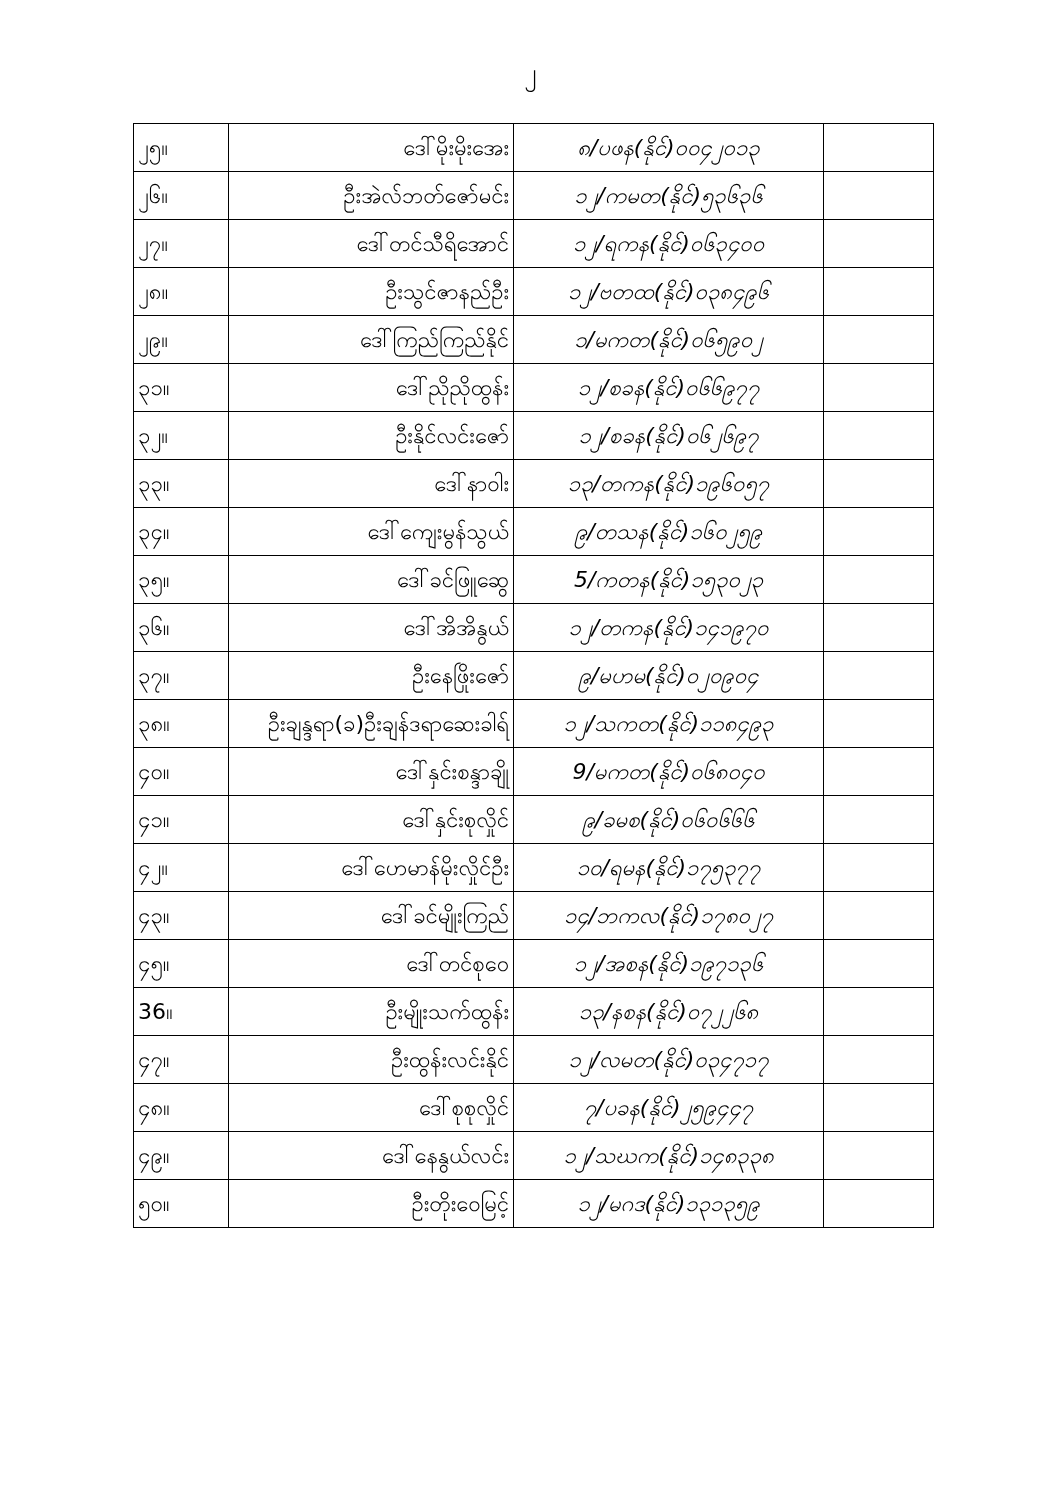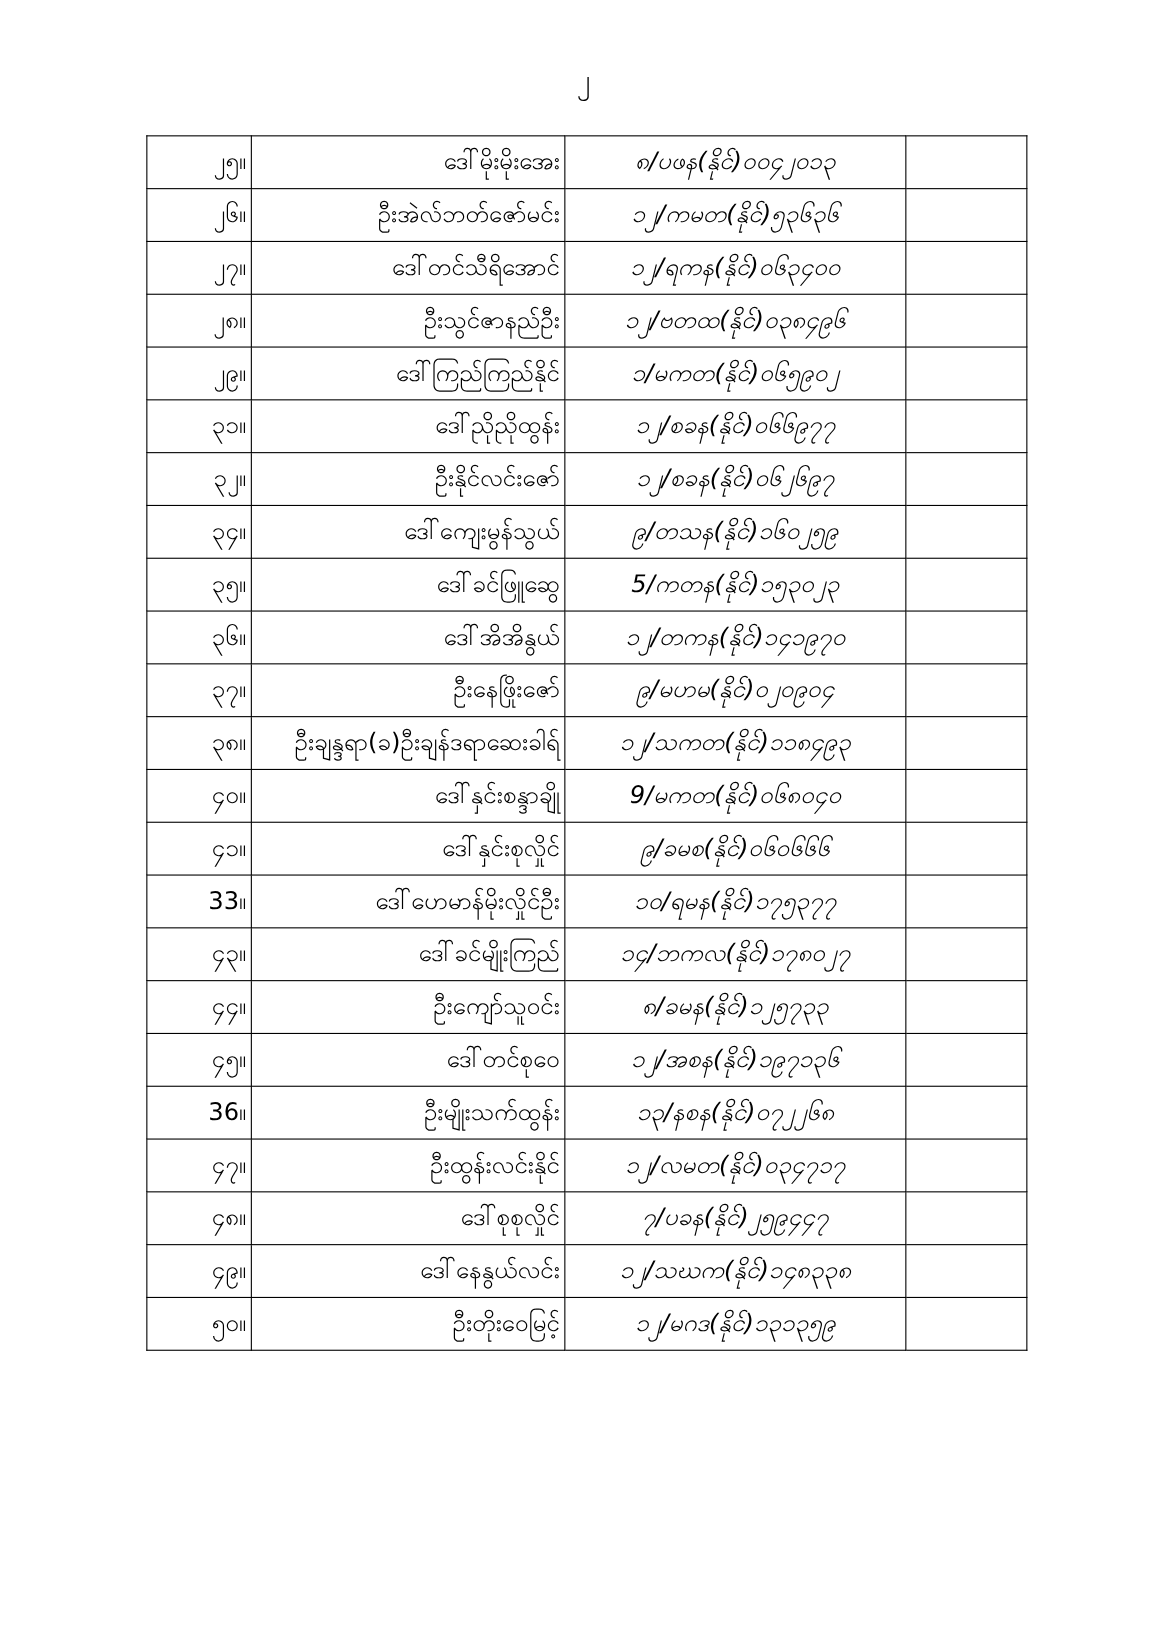--- a/index.html
+++ b/index.html
@@ -50,21 +50,21 @@
     line-height: 1.25;
     overflow: hidden;
     white-space: nowrap;
   }
   col.c-no    { width: 95px; }
   col.c-name  { width: 285px; }
   col.c-nrc   { width: 310px; }
   col.c-blank { width: 110px; }
 
   td.no {
-    text-align: right;
+    text-align: left;
   }
   td.name {
     text-align: right;
   }
   td.nrc {
     text-align: center;
     font-style: italic;
   }
   td.blank {
     text-align: center;
@@ -129,20 +129,26 @@
             <td class="nrc">၁၂/စခန(နိုင်)၀၆၆၉၇၇</td>
             <td class="blank"></td>
           </tr>
           <tr>
             <td class="no">၃၂။</td>
             <td class="name"><span class="shrink">ဦးနိုင်လင်းဇော်</span></td>
             <td class="nrc">၁၂/စခန(နိုင်)၀၆၂၆၉၇</td>
             <td class="blank"></td>
           </tr>
           <tr>
+            <td class="no">၃၃။</td>
+            <td class="name"><span class="shrink">ဒေါ်နာဝါး</span></td>
+            <td class="nrc">၁၃/တကန(နိုင်)၁၉၆၀၅၇</td>
+            <td class="blank"></td>
+          </tr>
+          <tr>
             <td class="no">၃၄။</td>
             <td class="name"><span class="shrink">ဒေါ်ကျေးမွန်သွယ်</span></td>
             <td class="nrc">၉/တသန(နိုင်)၁၆၀၂၅၉</td>
             <td class="blank"></td>
           </tr>
           <tr>
             <td class="no">၃၅။</td>
             <td class="name"><span class="shrink">ဒေါ်ခင်ဖြူဆွေ</span></td>
             <td class="nrc">5/ကတန(နိုင်)၁၅၃၀၂၃</td>
             <td class="blank"></td>
@@ -171,38 +177,32 @@
             <td class="nrc">9/မကတ(နိုင်)၀၆၈၀၄၀</td>
             <td class="blank"></td>
           </tr>
           <tr>
             <td class="no">၄၁။</td>
             <td class="name"><span class="shrink">ဒေါ်နှင်းစုလှိုင်</span></td>
             <td class="nrc">၉/ခမစ(နိုင်)၀၆၀၆၆၆</td>
             <td class="blank"></td>
           </tr>
           <tr>
-            <td class="no">33။</td>
+            <td class="no">၄၂။</td>
             <td class="name"><span class="shrink">ဒေါ်ဟေမာန်မိုးလှိုင်ဦး</span></td>
             <td class="nrc">၁၀/ရမန(နိုင်)၁၇၅၃၇၇</td>
             <td class="blank"></td>
           </tr>
           <tr>
             <td class="no">၄၃။</td>
             <td class="name"><span class="shrink">ဒေါ်ခင်မျိုးကြည်</span></td>
             <td class="nrc">၁၄/ဘကလ(နိုင်)၁၇၈၀၂၇</td>
             <td class="blank"></td>
           </tr>
           <tr>
-            <td class="no">၄၄။</td>
-            <td class="name"><span class="shrink">ဦးကျော်သူဝင်း</span></td>
-            <td class="nrc">၈/ခမန(နိုင်)၁၂၅၇၃၃</td>
-            <td class="blank"></td>
-          </tr>
-          <tr>
             <td class="no">၄၅။</td>
             <td class="name"><span class="shrink">ဒေါ်တင်စုဝေ</span></td>
             <td class="nrc">၁၂/အစန(နိုင်)၁၉၇၁၃၆</td>
             <td class="blank"></td>
           </tr>
           <tr>
             <td class="no">36။</td>
             <td class="name"><span class="shrink">ဦးမျိုးသက်ထွန်း</span></td>
             <td class="nrc">၁၃/နစန(နိုင်)၀၇၂၂၆၈</td>
             <td class="blank"></td>

